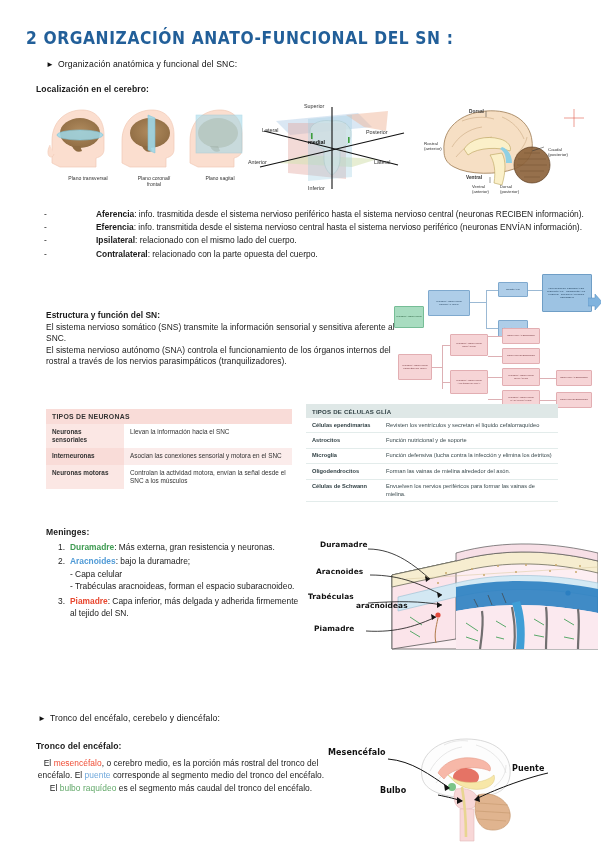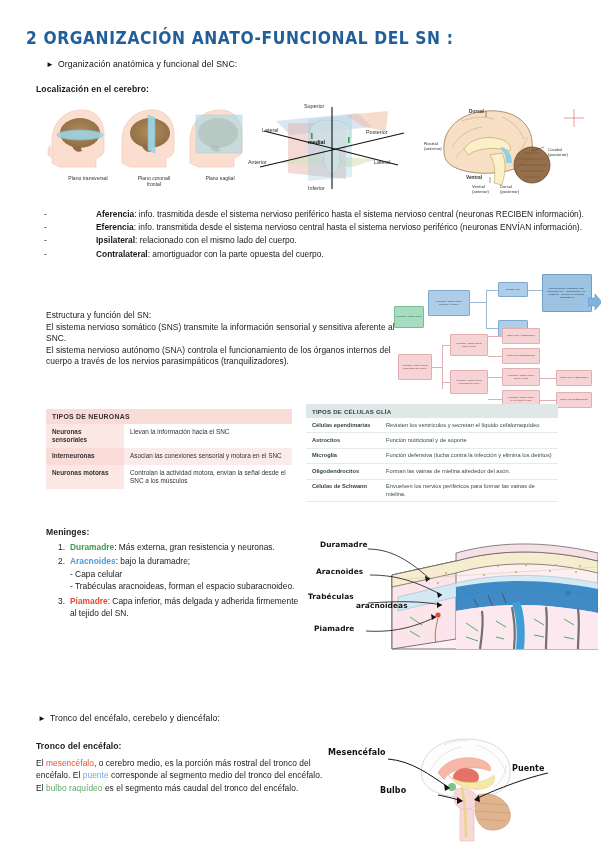--- a/index.html
+++ b/index.html
@@ -25,21 +25,21 @@
 
   
   .tri-bullet { position:absolute; font-size:8.5px; color:#111; }
   .tri-bullet .tri { display:inline-block; margin-right:4px; font-size:8px; }
   .tri-bullet .txt { font-size:8.6px; letter-spacing:0.15px; }
 
   .lbl-bold { position:absolute; font-size:8.6px; font-weight:700; letter-spacing:0.1px; }
 
   
   .para { position:absolute; font-size:8.4px; line-height:11.6px; letter-spacing:0.05px; }
-  .para b { font-weight:400; }
+  .para b { font-weight:700; }
 
   
   .dash-list { position:absolute; font-size:8.4px; line-height:13.2px; }
   .dash-row { display:flex; margin-bottom:0px; }
   .dash-row .dsh { width:12px; flex:0 0 12px; color:#222; }
   .dash-row .dtxt { flex:1;margin-left:40px; }
   .dash-row .dtxt b { font-weight:700; }
 
   
   .num-list { position:absolute; font-size:8.4px; line-height:12.4px; }
@@ -256,28 +256,28 @@
     <div class="dash-row">
       <span class="dsh">-</span>
       <span class="dtxt"><b>Eferencia</b><span>: info. transmitida desde el sistema nervioso central hasta el sistema nervioso periférico (neuronas ENVÍAN información).</span></span>
     </div>
     <div class="dash-row">
       <span class="dsh">-</span>
       <span class="dtxt"><b>Ipsilateral</b><span>: relacionado con el mismo lado del cuerpo.</span></span>
     </div>
     <div class="dash-row">
       <span class="dsh">-</span>
-      <span class="dtxt"><b>Contralateral</b><span>: amortiguador con la parte opuesta del cuerpo.</span></span>
+      <span class="dtxt"><b>Contralateral</b><span>: relacionado con la parte opuesta del cuerpo.</span></span>
     </div>
   </div>
 
   <div class="para" style="left:46px; top:310px; width:350px;">
     <b>Estructura y función del SN:</b><br>
     <span>El sistema nervioso somático (SNS) transmite la información sensorial y sensitiva aferente al SNC.</span><br>
-    <span>El sistema nervioso autónomo (SNA) controla el funcionamiento de los órganos internos del cuerpo a través de los nervios parasimpáticos (tranquilizadores).</span>
+    <span>El sistema nervioso autónomo (SNA) controla el funcionamiento de los órganos internos del rostral a través de los nervios parasimpáticos (tranquilizadores).</span>
   </div>
 
   <div class="flow">
 
     <div class="fline" style="left:46px; top:30px; width:16px; height:0.8px;"></div>
     <div class="fline" style="left:62px; top:18px; width:0.8px; height:38px;"></div>
     <div class="fline" style="left:62px; top:18px; width:12px; height:0.8px;"></div>
     <div class="fline" style="left:62px; top:56px; width:12px; height:0.8px;"></div>
     <div class="fline" style="left:104px; top:18px; width:16px; height:0.8px;"></div>
 
@@ -494,21 +494,21 @@
     <div class="hand-lbl" style="left:8px; top:98px;">Piamadre</div>
   </div>
 
 
   <div class="tri-bullet" style="left:38px; top:713px;">
     <span class="tri">►</span><span class="txt">Tronco del encéfalo, cerebelo y diencéfalo:</span>
   </div>
 
   <div class="lbl-bold" style="left:36px; top:741px;">Tronco del encéfalo:</div>
 
-  <div class="para" style="left:36px; top:757px; width:290px; line-height:12.4px;">
+  <div class="para" style="left:36px; top:757px; width:290px; line-height:12.4px;text-align:center;">
     <span>El </span><span class="c-red2">mesencéfalo</span><span>, o cerebro medio, es la porción más rostral del tronco del encéfalo. El </span><span class="c-blue2">puente</span><span> corresponde al segmento medio del tronco del encéfalo. El </span><span class="c-green2">bulbo raquídeo</span><span> es el segmento más caudal del tronco del encéfalo.</span>
   </div>
 
   <div class="brainstem">
     <svg width="270" height="112" viewBox="0 0 270 112">
 
       <path d="M96,44 C92,22 112,6 140,6 C168,6 186,20 184,42 C183,54 174,60 164,62 L130,64 C112,62 98,56 96,44 Z" fill="#fdfdfd" stroke="#cfcfcf" stroke-width="0.8"></path>
       <g stroke="#d8d8d8" stroke-width="0.6" fill="none">
         <path d="M104,38 C110,26 122,16 136,14"></path>
         <path d="M110,50 C118,38 132,28 148,26"></path>

